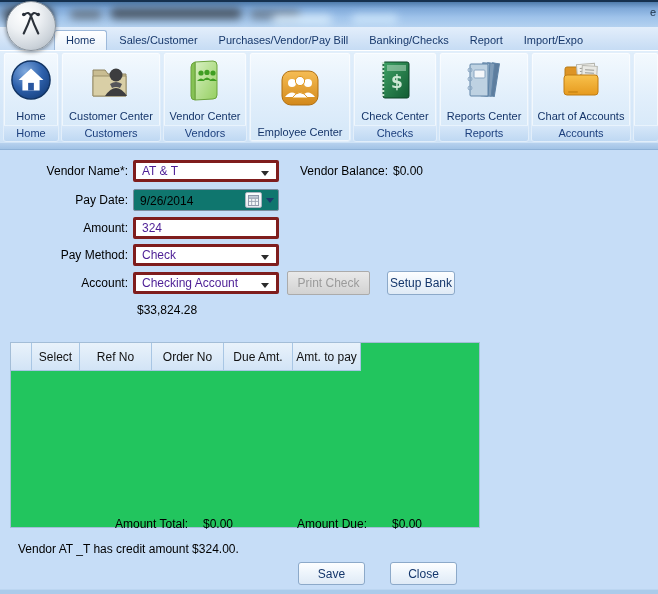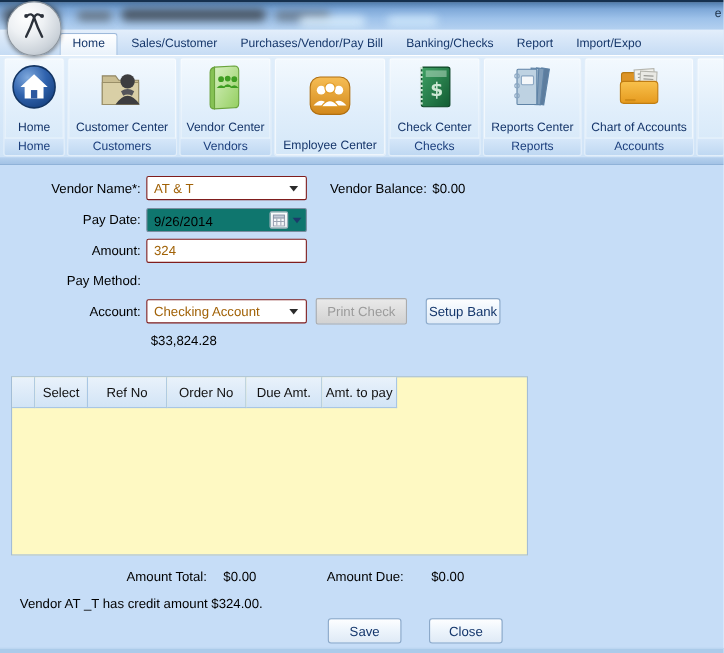--- a/index.html
+++ b/index.html
@@ -44,21 +44,21 @@
   .grp-label{font-size:11px;color:#15356a;text-align:center;padding:0 3px 3px;white-space:nowrap;}
   .grp-band{height:15px;line-height:15px;text-align:center;font-size:11px;color:#1c3f7d;
     background:linear-gradient(#d6e7f9,#bfd8f2);border-top:1px solid #e9f3fc;white-space:nowrap;}
   .ribbon-bottom{position:absolute;left:0;top:143px;width:658px;height:7px;
     background:linear-gradient(#b7d1ee,#a2c3e6);border-bottom:1px solid #8fb2d8;box-sizing:border-box;}
 
   
   .flabel{position:absolute;left:10px;width:118px;text-align:right;font-size:12px;color:#000;}
   .fvalue{position:absolute;font-size:12px;color:#000;white-space:nowrap;}
   .combo,.textfield{position:absolute;left:133px;width:146px;height:22px;background:#fff;
-    border:1px solid #7f1d1d;border-radius:2px;box-sizing:border-box;font-size:12px;color:#a16207;}
+    border:3px solid #7f1d1d;border-radius:2px;box-sizing:border-box;font-size:12px;color:#4c1d95;}
   .combo{display:flex;align-items:center;padding-left:6px;}
   .dd-arrow{position:absolute;right:7px;top:8px;width:0;height:0;
     border-left:4px solid transparent;border-right:4px solid transparent;border-top:5px solid #2b2b2b;}
   .textfield{padding-left:6px;font-family:"Liberation Sans",sans-serif;}
   input.textfield{outline:none;}
   .datefield{position:absolute;left:133px;top:189px;width:146px;height:22px;background:#0f766e;
     border:1px solid #7a8da0;border-radius:2px;box-sizing:border-box;font-size:12px;}
   .datefield .dval{position:absolute;left:6px;top:4px;}
   .cal-btn{position:absolute;right:16px;top:2px;width:17px;height:16px;
     background:linear-gradient(#fbfcfd,#e7ebef);border:1px solid #a9b4c0;border-radius:2px;
@@ -67,21 +67,21 @@
     border-left:4px solid transparent;border-right:4px solid transparent;border-top:5px solid #1c3a6b;}
 
   .btn-disabled{position:absolute;left:287px;top:271px;width:83px;height:24px;
     background:linear-gradient(#e9e9e9,#d2d2d2);border:1px solid #ababab;border-radius:2px;
     font-size:12px;color:#9b9b9b;display:flex;align-items:center;justify-content:center;box-sizing:border-box;}
   .btn-light{background:linear-gradient(#fdfeff,#eef5fc 45%,#dfeaf6);border:1px solid #8ca9c9;
     border-radius:3px;font-size:12px;color:#14366b;display:flex;align-items:center;justify-content:center;box-sizing:border-box;}
   .setup-bank{position:absolute;left:387px;top:271px;width:68px;height:24px;}
 
   
-  .grid{position:absolute;left:10px;top:342px;width:470px;height:163px;background:#fef9c3;
+  .grid{position:absolute;left:10px;top:342px;width:470px;height:186px;background:#22c55e;
     border:1px solid #a3bdd7;box-sizing:border-box;}
   .grid-header{display:flex;height:28px;}
   .gh-cell{background:linear-gradient(#e9f2fb,#d2e4f6);border-right:1px solid #a8c6e4;
     border-bottom:1px solid #a8c6e4;font-size:12px;color:#111;
     display:flex;align-items:center;justify-content:center;box-sizing:border-box;white-space:nowrap;}
   .gh-first{border-left:none;}
 
   
   .tot-label,.tot-value{position:absolute;font-size:12px;color:#000;white-space:nowrap;}
   .credit-note{position:absolute;left:18px;top:542px;font-size:12px;color:#000;}
@@ -327,20 +327,24 @@
           </g>
       </svg>
     </span>
     <span class="date-arrow"></span>
   </div>
 
   <div class="flabel" style="top:221px">Amount:</div>
   <input class="textfield" style="top: 217px;" value="324">
 
   <div class="flabel" style="top:248px">Pay Method:</div>
+  <div class="combo" style="top:244px">
+    <span>Check</span>
+    <span class="dd-arrow"></span>
+  </div>
 
   <div class="flabel" style="top:276px">Account:</div>
   <div class="combo" style="top:272px">
     <span>Checking Account</span>
     <span class="dd-arrow"></span>
   </div>
   <div class="btn-disabled">Print Check</div>
   <div class="btn-light setup-bank">Setup Bank</div>
 
   <div class="fvalue" style="left:137px;top:303px">$33,824.28</div>

